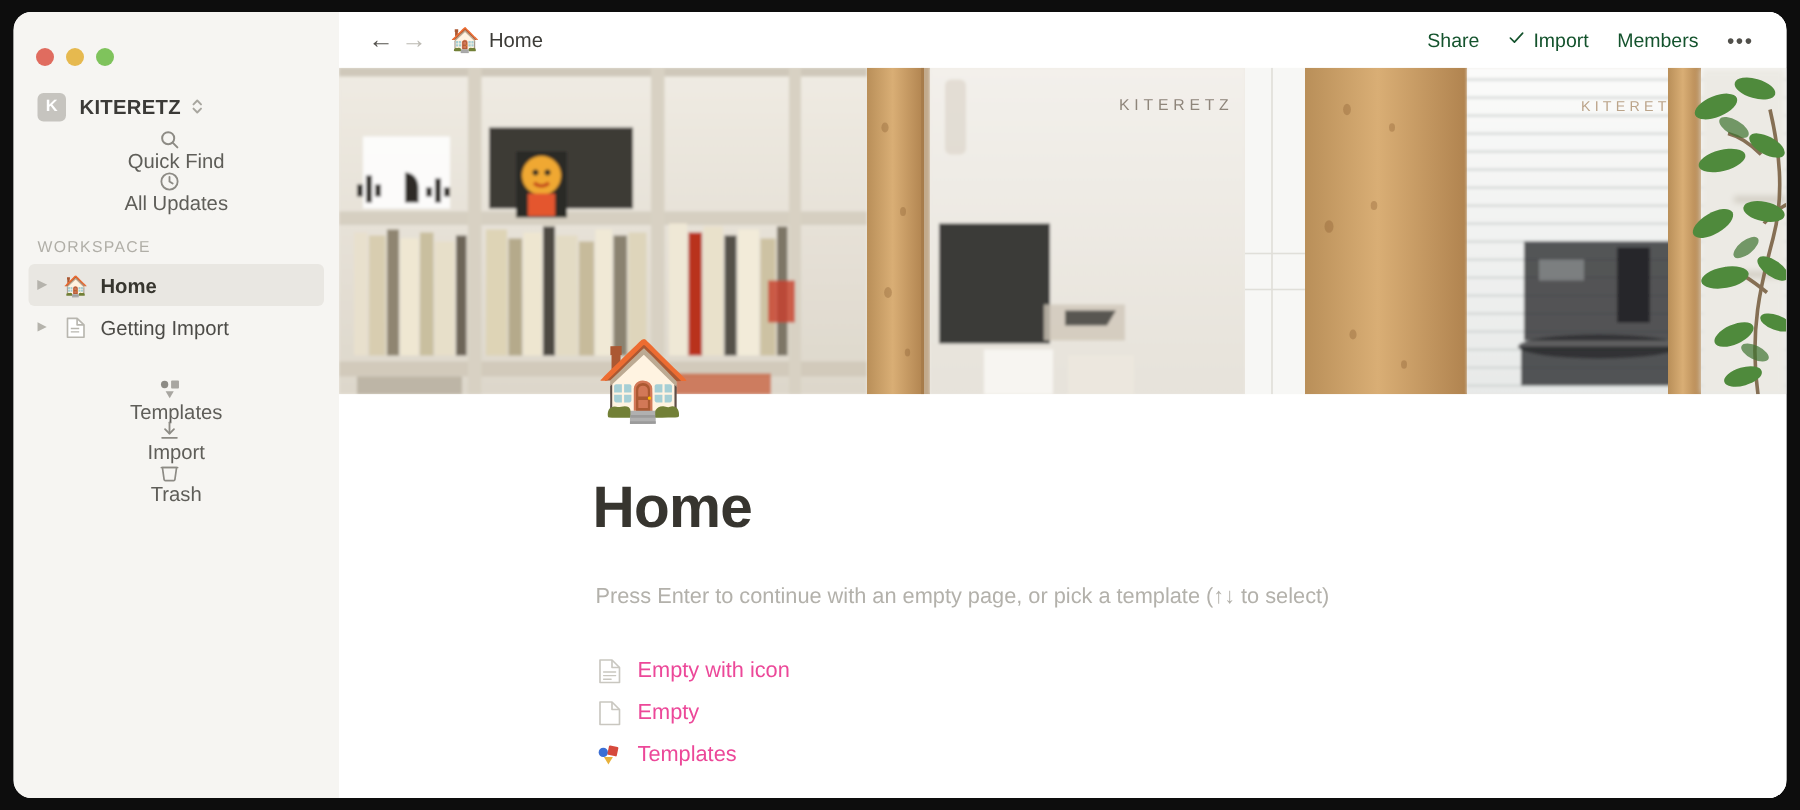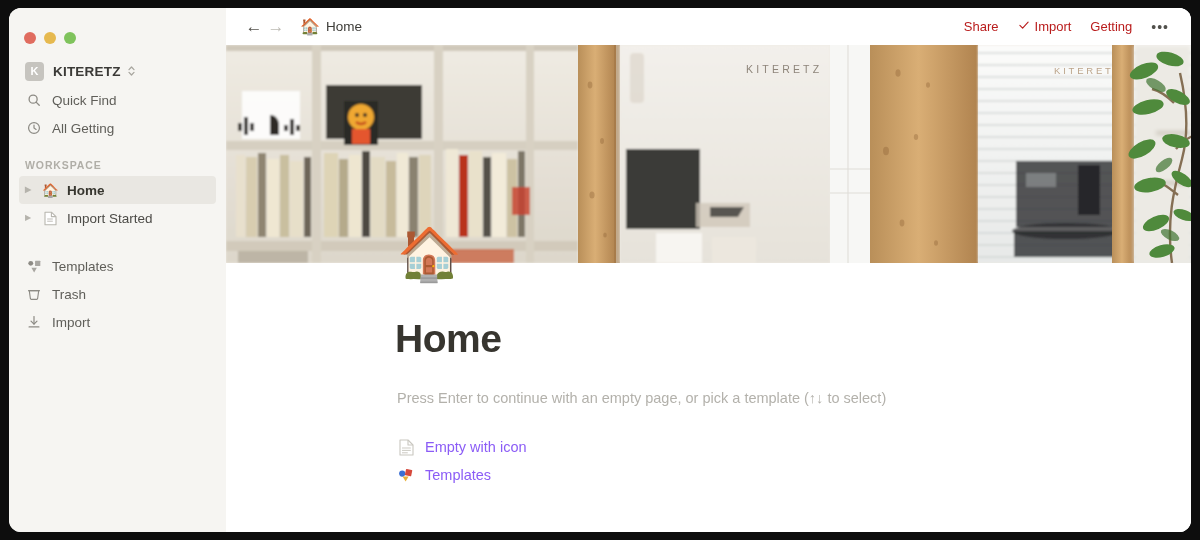--- a/index.html
+++ b/index.html
@@ -98,34 +98,35 @@
     display: flex;
     align-items: center;
     height: 28px;
     margin: 0 10px;
     padding: 0 6px;
     border-radius: 4px;
     cursor: pointer;
     color: #5f5e59;
     font-size: 13.5px;
     white-space: nowrap;
+    flex-direction: column;
   }
   .nav-item .ico {
     width: 18px;
     flex: none;
     margin-right: 9px;
     display: flex;
     align-items: center;
     justify-content: center;
     color: #8d8b85;
   }
 
   .section-label {
     font-size: 10.5px;
-    font-weight: bold;
+    font-weight: normal;
     letter-spacing: 0.9px;
     color: #b0aea7;
     padding: 0 16px;
     margin-top: 17px;
     margin-bottom: 5px;
     text-transform: uppercase;
   }
 
   .page-item {
     display: flex;
@@ -195,21 +196,21 @@
   .crumb-text { font-size: 13.5px; color: #3d3c38; }
 
   .top-actions {
     margin-left: auto;
     display: flex;
     align-items: center;
     gap: 3px;
   }
   .top-action {
     font-size: 13px;
-    color: #b91c1c;
+    color: #14532d;
     padding: 4px 8px;
     border-radius: 3px;
     cursor: pointer;
     display: flex;
     align-items: center;
     gap: 5px;
     white-space: nowrap;
   }
   .dots {
     font-size: 14px;
@@ -271,21 +272,21 @@
     position: absolute;
     left: 169px;
     top: 170px;
     width: 420px;
   }
   .template-row {
     display: flex;
     align-items: center;
     height: 28px;
     font-size: 14.5px;
-    color: #8b5cf6;
+    color: #ec4899;
     cursor: pointer;
     border-radius: 3px;
   }
   .template-row .ico {
     width: 22px;
     flex: none;
     margin-right: 8px;
     display: flex;
     align-items: center;
     justify-content: center;
@@ -325,21 +326,21 @@
       <span>Quick Find</span>
     </div>
 
     <div class="nav-item">
       <span class="ico">
         <svg width="14" height="14" viewBox="0 0 16 16" fill="none" stroke="currentColor" stroke-width="1.4" stroke-linecap="round">
           <circle cx="8" cy="8" r="6.2"></circle>
             <path d="M8 4.6V8l2.4 1.6"></path>
         </svg>
       </span>
-      <span>All Getting</span>
+      <span>All Updates</span>
     </div>
 
 
     <div class="section-label">WORKSPACE</div>
 
     <div class="page-item selected">
       <span class="disclosure">▶</span>
       <span class="page-emoji">🏠</span>
       <span>Home</span>
     </div>
@@ -347,55 +348,55 @@
 
     <div class="page-item">
       <span class="disclosure">▶</span>
       <span class="page-emoji">
         <svg width="13" height="15" viewBox="0 0 13 15" fill="none" stroke="#b8b6af" stroke-width="1.1" stroke-linejoin="round">
           <path d="M1 1.2h6.4L12 5.6v8.2H1z" fill="#ffffff"></path>
           <path d="M7.4 1.2v4.4H12"></path>
           <path d="M3.2 8h5.6M3.2 10.2h5.6" stroke-width="0.9"></path>
         </svg>
       </span>
-      <span>Import Started</span>
+      <span>Getting Import</span>
     </div>
 
     <div class="sidebar-bottom">
 
       <div class="nav-item">
         <span class="ico">
           <svg width="15" height="15" viewBox="0 0 16 16" fill="currentColor">
             <circle cx="4" cy="4.6" r="2.6"></circle>
             <rect x="8.6" y="1.8" width="5.6" height="5.6" rx="0.6" opacity="0.75"></rect>
             <path d="M7.6 14.4 4.7 9.4h5.8z" opacity="0.75"></path>
           </svg>
         </span>
         <span>Templates</span>
       </div>
 
       <div class="nav-item">
         <span class="ico">
-          <svg width="14" height="14" viewBox="0 0 16 16" fill="none" stroke="currentColor" stroke-width="1.3" stroke-linejoin="round">
-            <path d="M2.6 4.2h10.8l-1.3 9.2a1 1 0 0 1-1 .8H4.9a1 1 0 0 1-1-.8z"></path>
-            <path d="M1.8 4.2h12.4" stroke-linecap="round"></path>
-          </svg>
-        </span>
-        <span>Trash</span>
-      </div>
-
-      <div class="nav-item">
-        <span class="ico">
           <svg width="14" height="14" viewBox="0 0 16 16" fill="none" stroke="currentColor" stroke-width="1.4" stroke-linecap="round" stroke-linejoin="round">
             <path d="M8 1.8v8.4"></path>
               <path d="M4.6 7 8 10.4 11.4 7"></path>
               <path d="M2.4 13.6h11.2"></path>
           </svg>
         </span>
         <span>Import</span>
+      </div>
+
+      <div class="nav-item">
+        <span class="ico">
+          <svg width="14" height="14" viewBox="0 0 16 16" fill="none" stroke="currentColor" stroke-width="1.3" stroke-linejoin="round">
+            <path d="M2.6 4.2h10.8l-1.3 9.2a1 1 0 0 1-1 .8H4.9a1 1 0 0 1-1-.8z"></path>
+            <path d="M1.8 4.2h12.4" stroke-linecap="round"></path>
+          </svg>
+        </span>
+        <span>Trash</span>
       </div>
 
     </div>
   </div>
 
   <div class="main">
 
     <div class="topbar">
       <div class="nav-arrow back">←</div>
       <div class="nav-arrow fwd">→</div>
@@ -411,21 +412,21 @@
         </div>
         <div class="top-action">
           <span>
             <svg width="12" height="12" viewBox="0 0 14 14" fill="none" stroke="currentColor" stroke-width="1.3" stroke-linecap="round" stroke-linejoin="round">
               <path d="M2.2 7.4 5.4 10.6 11.8 3.6"></path>
             </svg>
           </span>
           <span>Import</span>
         </div>
         <div class="top-action">
-          <span>Getting</span>
+          <span>Members</span>
         </div>
         <div class="dots">•••</div>
       </div>
     </div>
 
     <div class="cover">
       <svg viewBox="0 0 965 218" preserveAspectRatio="xMidYMid slice">
         <defs>
           <linearGradient id="wallg" x1="0" y1="0" x2="0" y2="1">
             <stop offset="0%" stop-color="#f3f0eb"></stop>
@@ -611,20 +612,29 @@
           <span class="ico">
             <svg width="15" height="17" viewBox="0 0 15 17" fill="none" stroke="#c9c7c0" stroke-width="1.1" stroke-linejoin="round">
               <path d="M1 1h8l5 5v10H1z" fill="#ffffff"></path>
               <path d="M9 1v5h5"></path>
               <path d="M3.4 9h8M3.4 11.4h8M3.4 13.8h5" stroke-width="0.95" stroke-linecap="round"></path>
             </svg>
           </span>
           <span>Empty with icon</span>
         </div>
 
+        <div class="template-row">
+          <span class="ico">
+            <svg width="15" height="17" viewBox="0 0 15 17" fill="none" stroke="#c9c7c0" stroke-width="1.1" stroke-linejoin="round">
+              <path d="M1 1h8l5 5v10H1z" fill="#ffffff"></path>
+              <path d="M9 1v5h5"></path>
+            </svg>
+          </span>
+          <span>Empty</span>
+        </div>
 
         <div class="template-row">
           <span class="ico">
             <svg width="16" height="16" viewBox="0 0 16 16">
               <circle cx="4.2" cy="6.6" r="3.1" fill="#3b6fd4"></circle>
               <rect x="7.4" y="2.4" width="6.4" height="6.4" rx="0.7" fill="#d6493c" transform="rotate(12 10.6 5.6)"></rect>
               <path d="M7.6 14.6 4.6 9.6h6z" fill="#e8b13a"></path>
             </svg>
           </span>
           <span>Templates</span>

